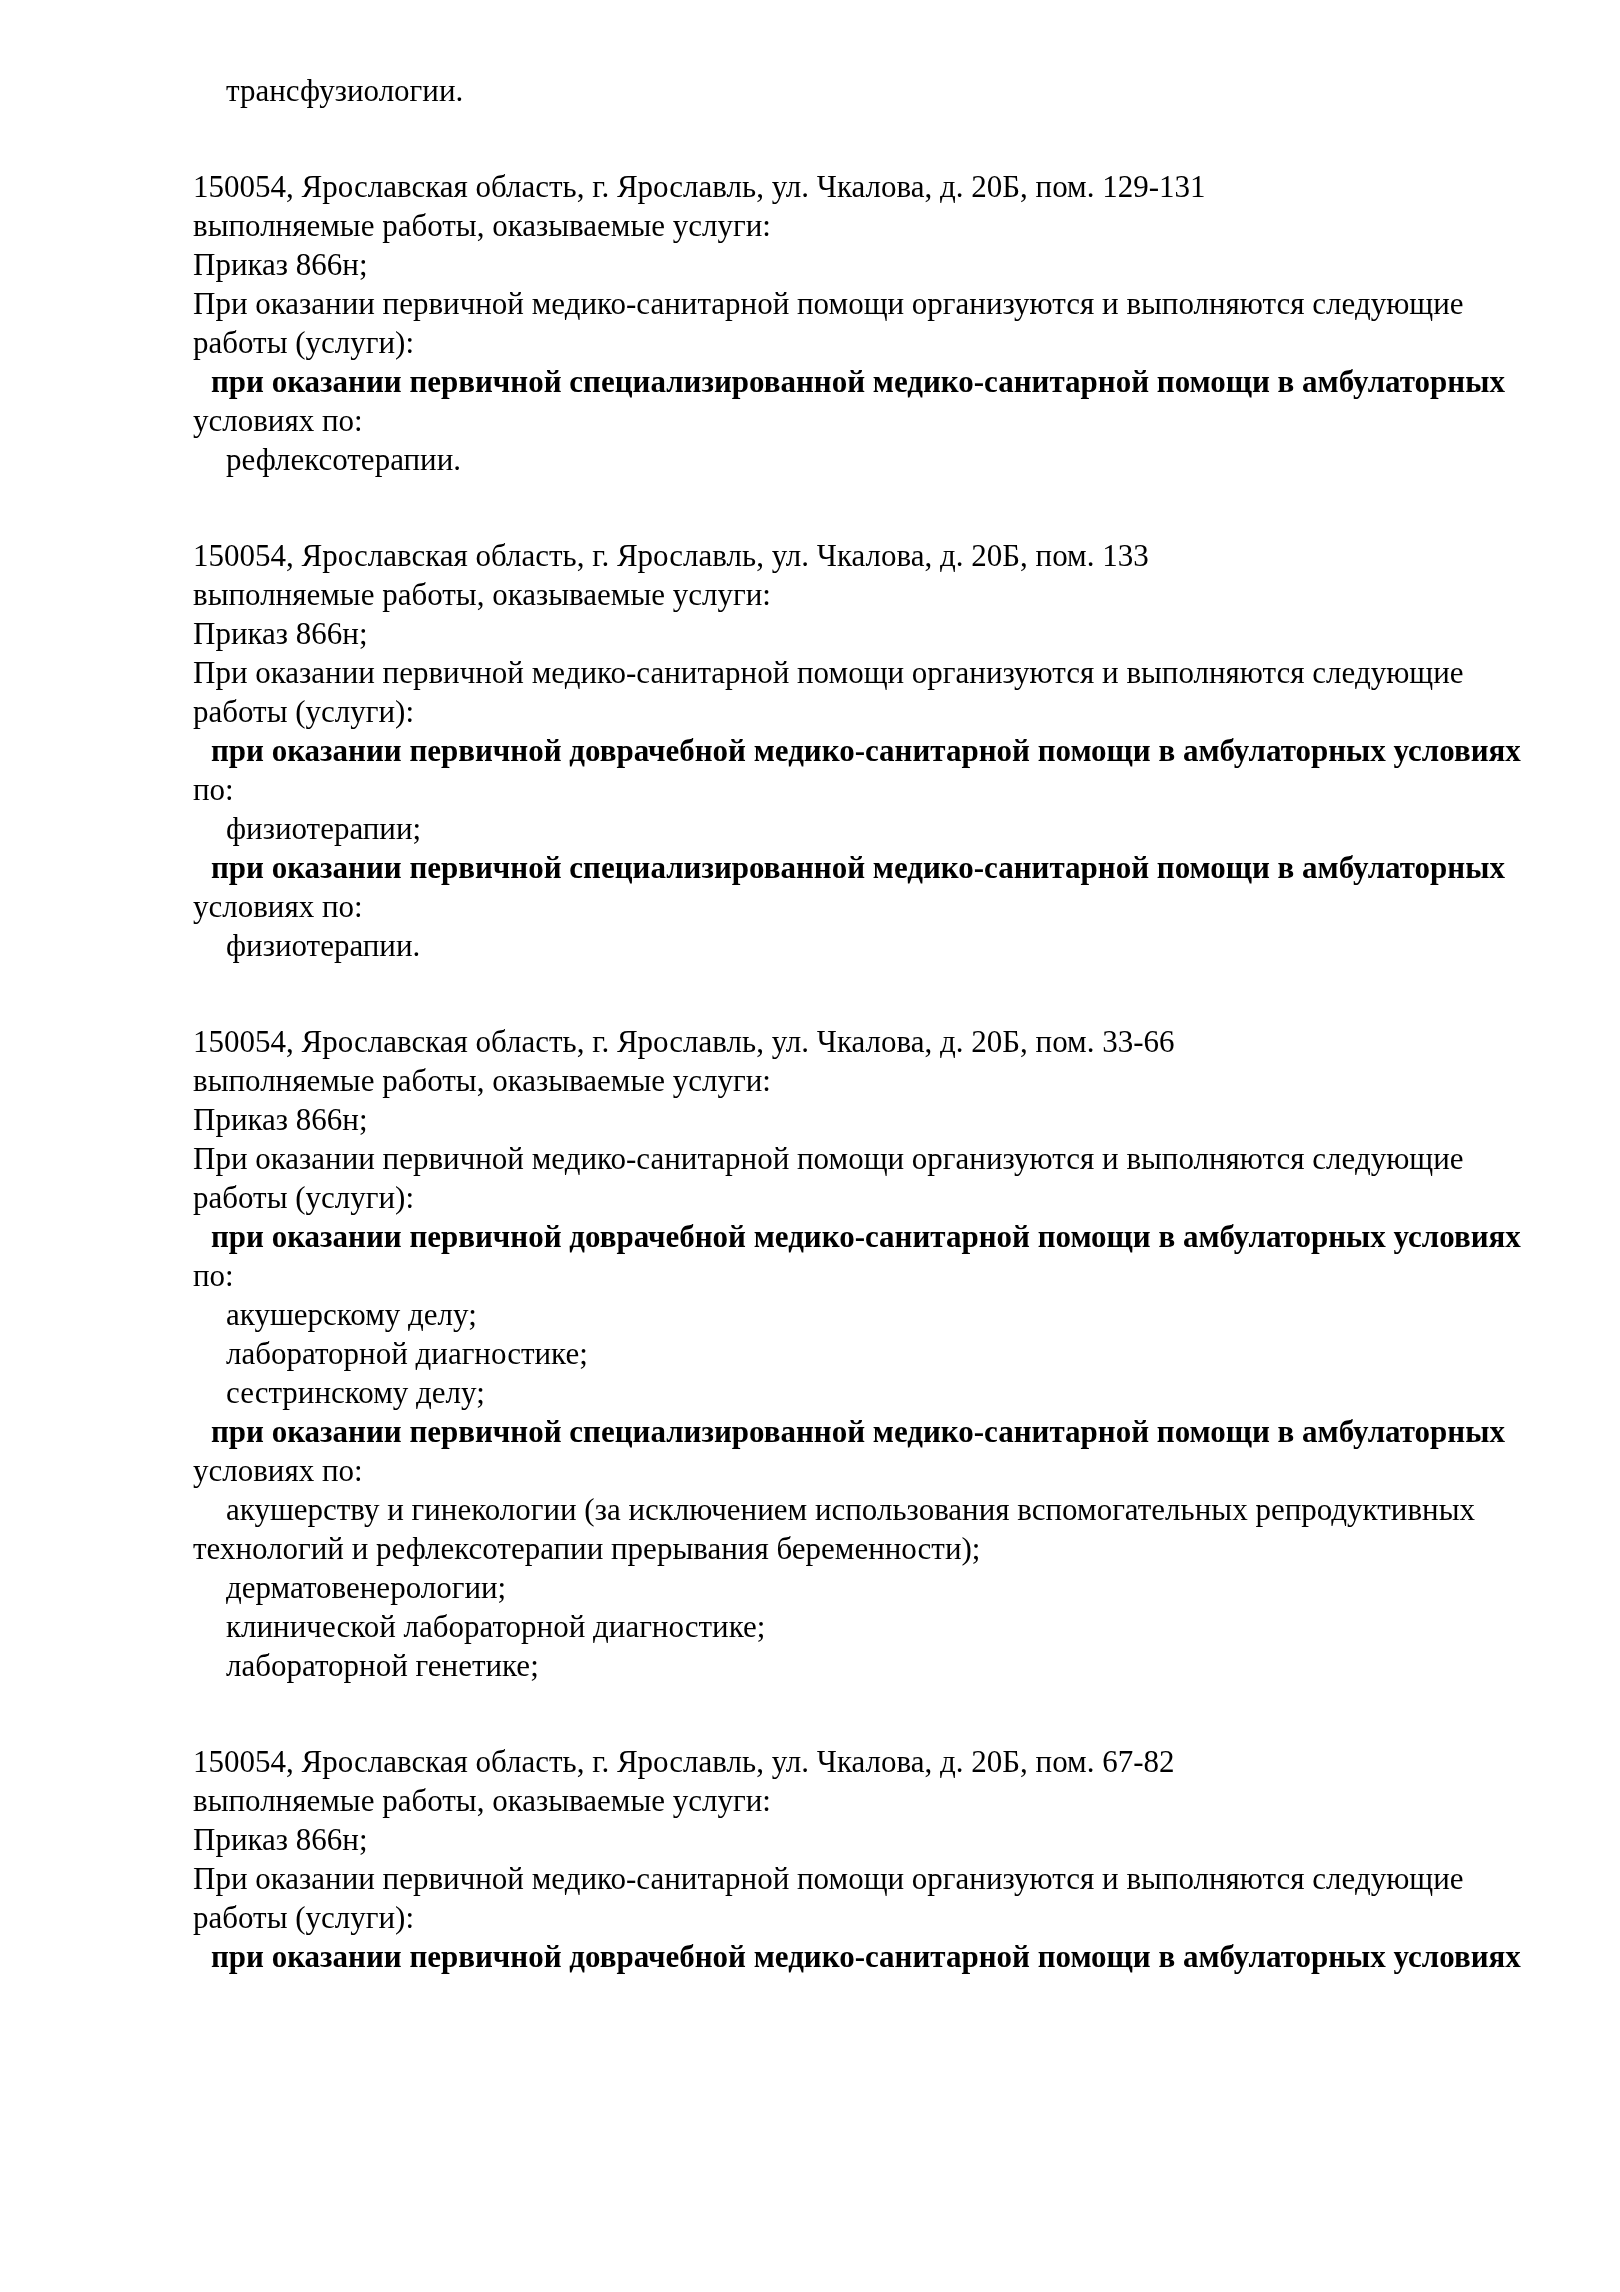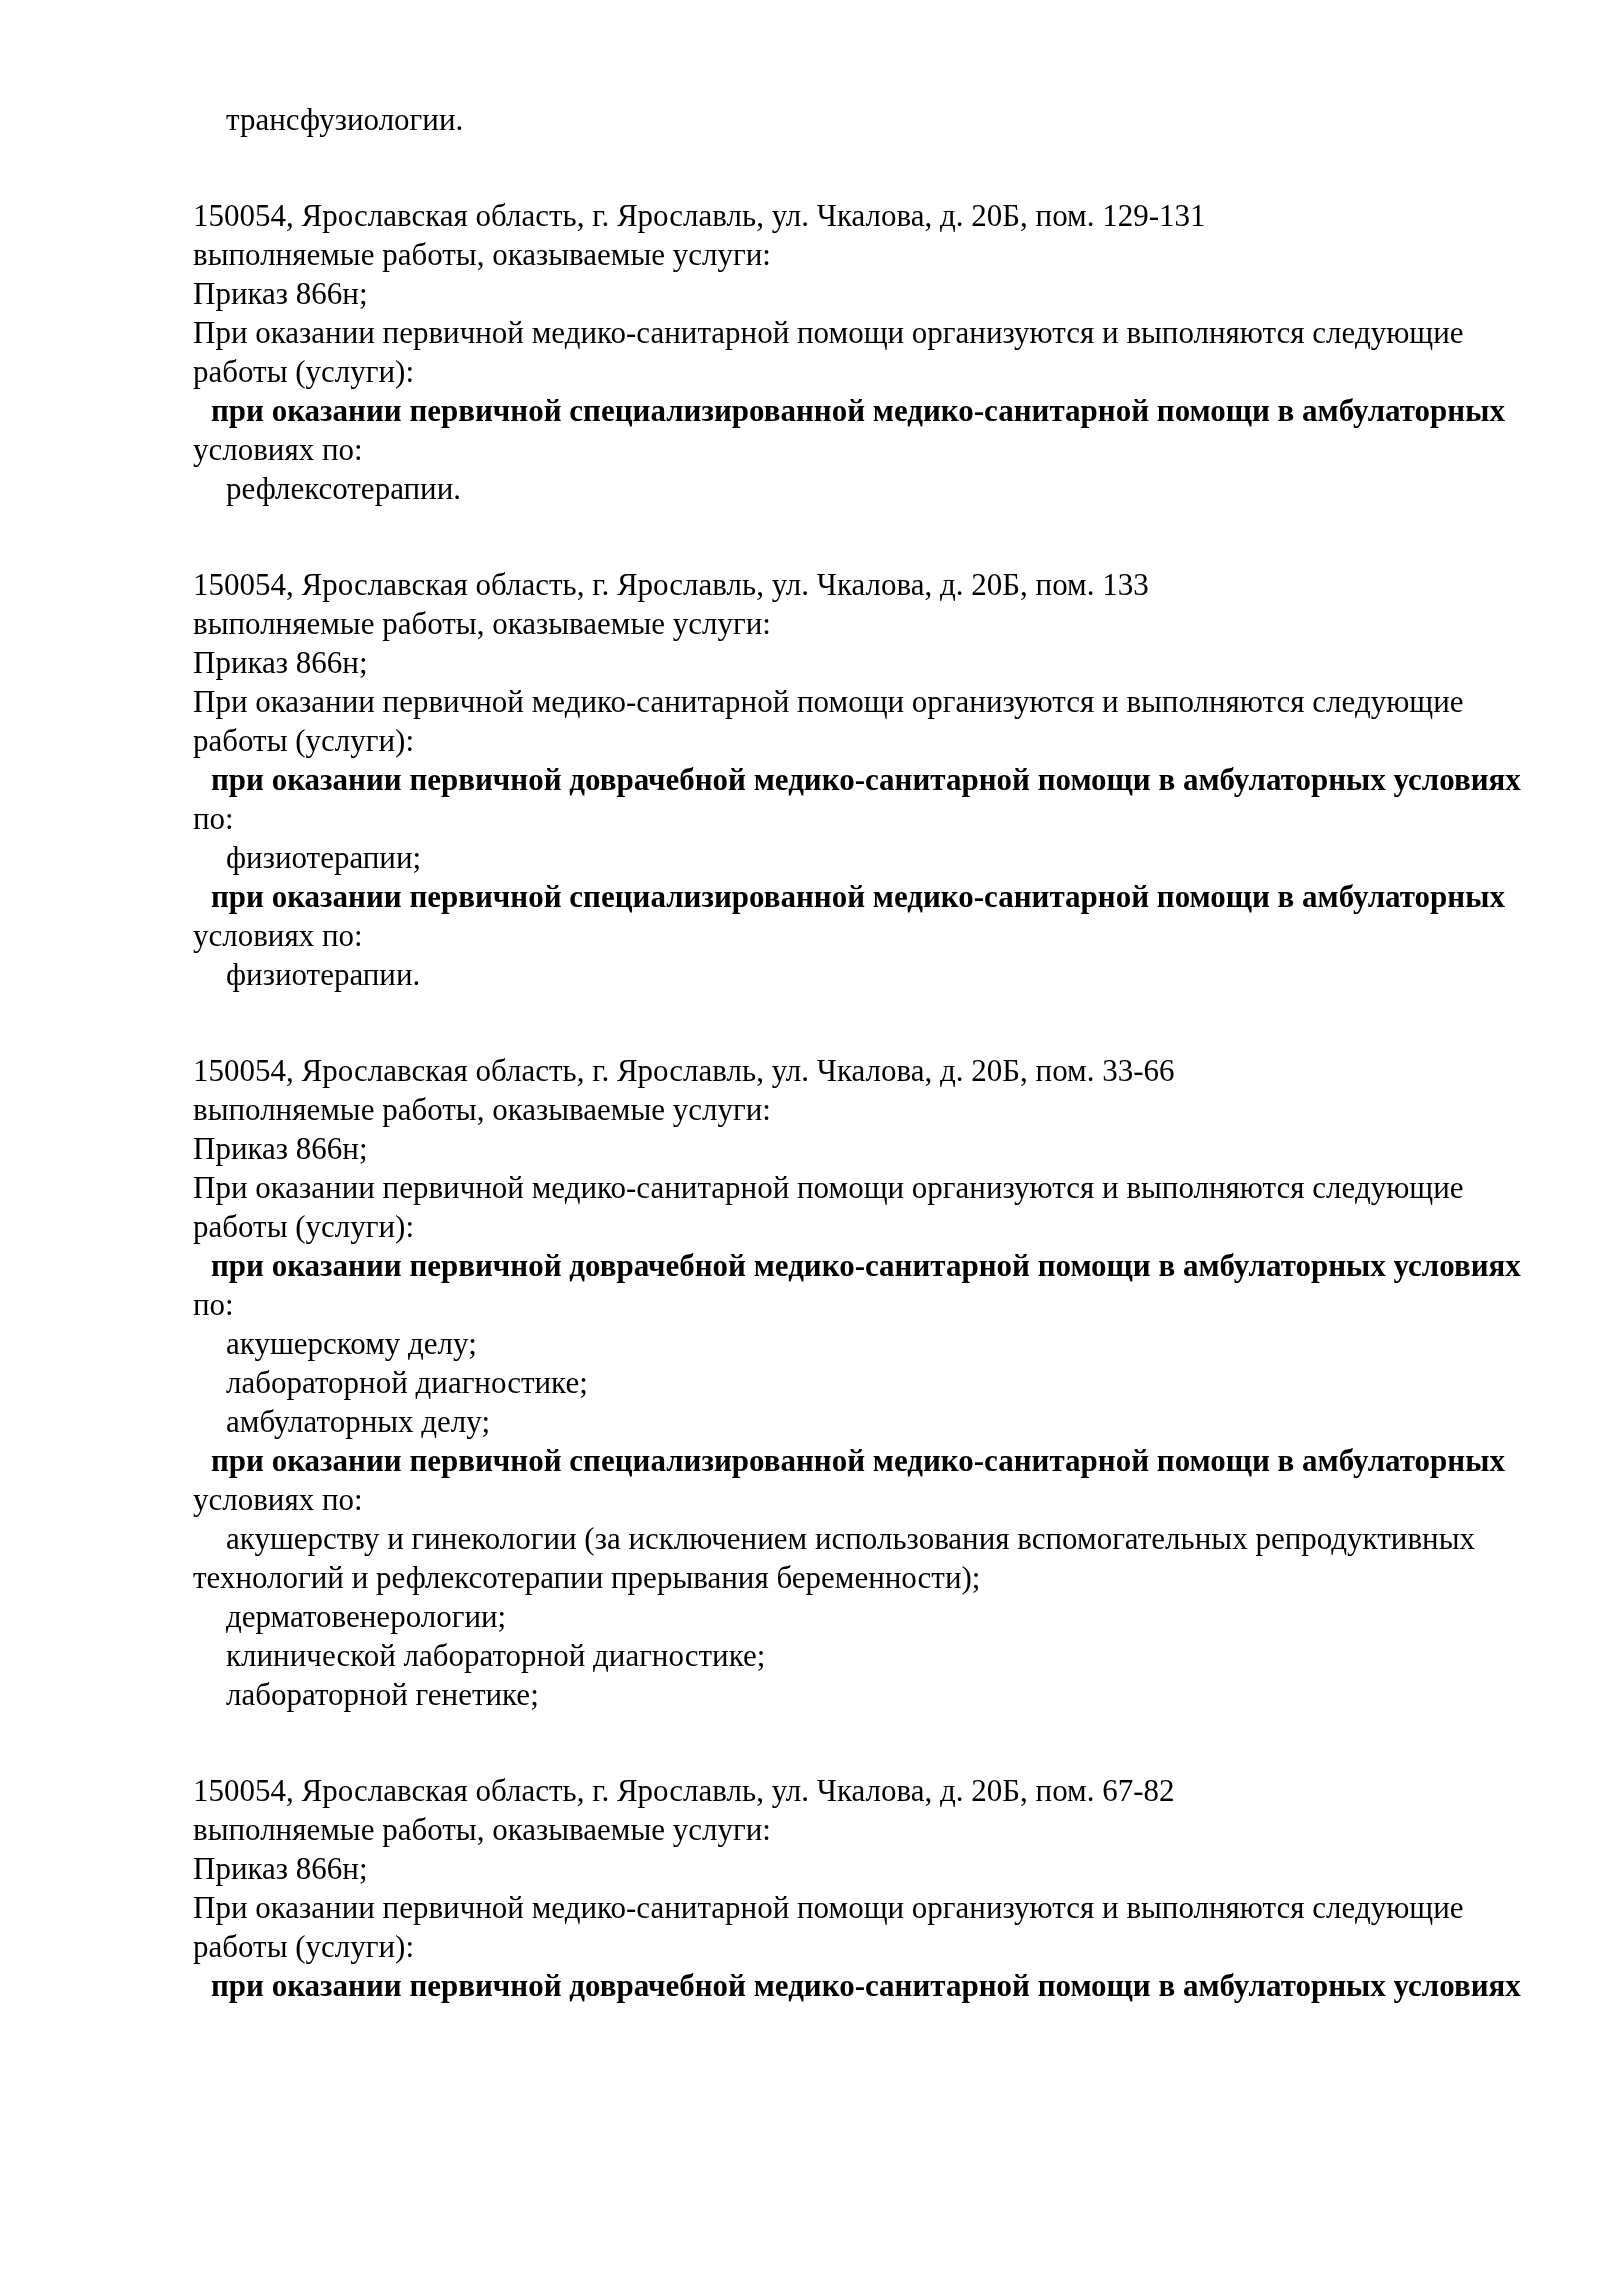--- a/index.html
+++ b/index.html
@@ -10,21 +10,21 @@
     width: 1620px;
     height: 2293px;
     background: #ffffff;
     color: #000000;
     overflow: hidden;
   }
   .page {
     box-sizing: border-box;
     width: 1620px;
     height: 1641px;
-    padding: 100px 54px 0 193px;
+    padding: 71px 54px 0 193px;
     font-family: "Liberation Serif", "DejaVu Serif", serif;
     font-size: 31px;
     line-height: 39px;
   }
   .block {
     margin: 0;
   }
   .block:not(:first-child) {
     margin-top: 57px; 
   }
@@ -69,21 +69,21 @@
       <section class="block">
         <div class="line">150054, Ярославская область, г. Ярославль, ул. Чкалова, д. 20Б, пом. 33-66</div>
         <div class="line">выполняемые работы, оказываемые услуги:</div>
         <div class="line">Приказ 866н;</div>
         <div class="line">При оказании первичной медико-санитарной помощи организуются и выполняются следующие</div>
         <div class="line">работы (услуги):</div>
         <div class="line indent-1">при оказании первичной доврачебной медико-санитарной помощи в амбулаторных условиях</div>
         <div class="line">по:</div>
         <div class="line indent-2">акушерскому делу;</div>
         <div class="line indent-2">лабораторной диагностике;</div>
-        <div class="line indent-2">амбулаторных делу;</div>
+        <div class="line indent-2">сестринскому делу;</div>
         <div class="line indent-1">при оказании первичной специализированной медико-санитарной помощи в амбулаторных</div>
         <div class="line">условиях по:</div>
         <div class="line indent-2">акушерству и гинекологии (за исключением использования вспомогательных репродуктивных</div>
         <div class="line">технологий и рефлексотерапии прерывания беременности);</div>
         <div class="line indent-2">дерматовенерологии;</div>
         <div class="line indent-2">клинической лабораторной диагностике;</div>
         <div class="line indent-2">лабораторной генетике;</div>
       </section>
       <section class="block">
         <div class="line">150054, Ярославская область, г. Ярославль, ул. Чкалова, д. 20Б, пом. 67-82</div>

